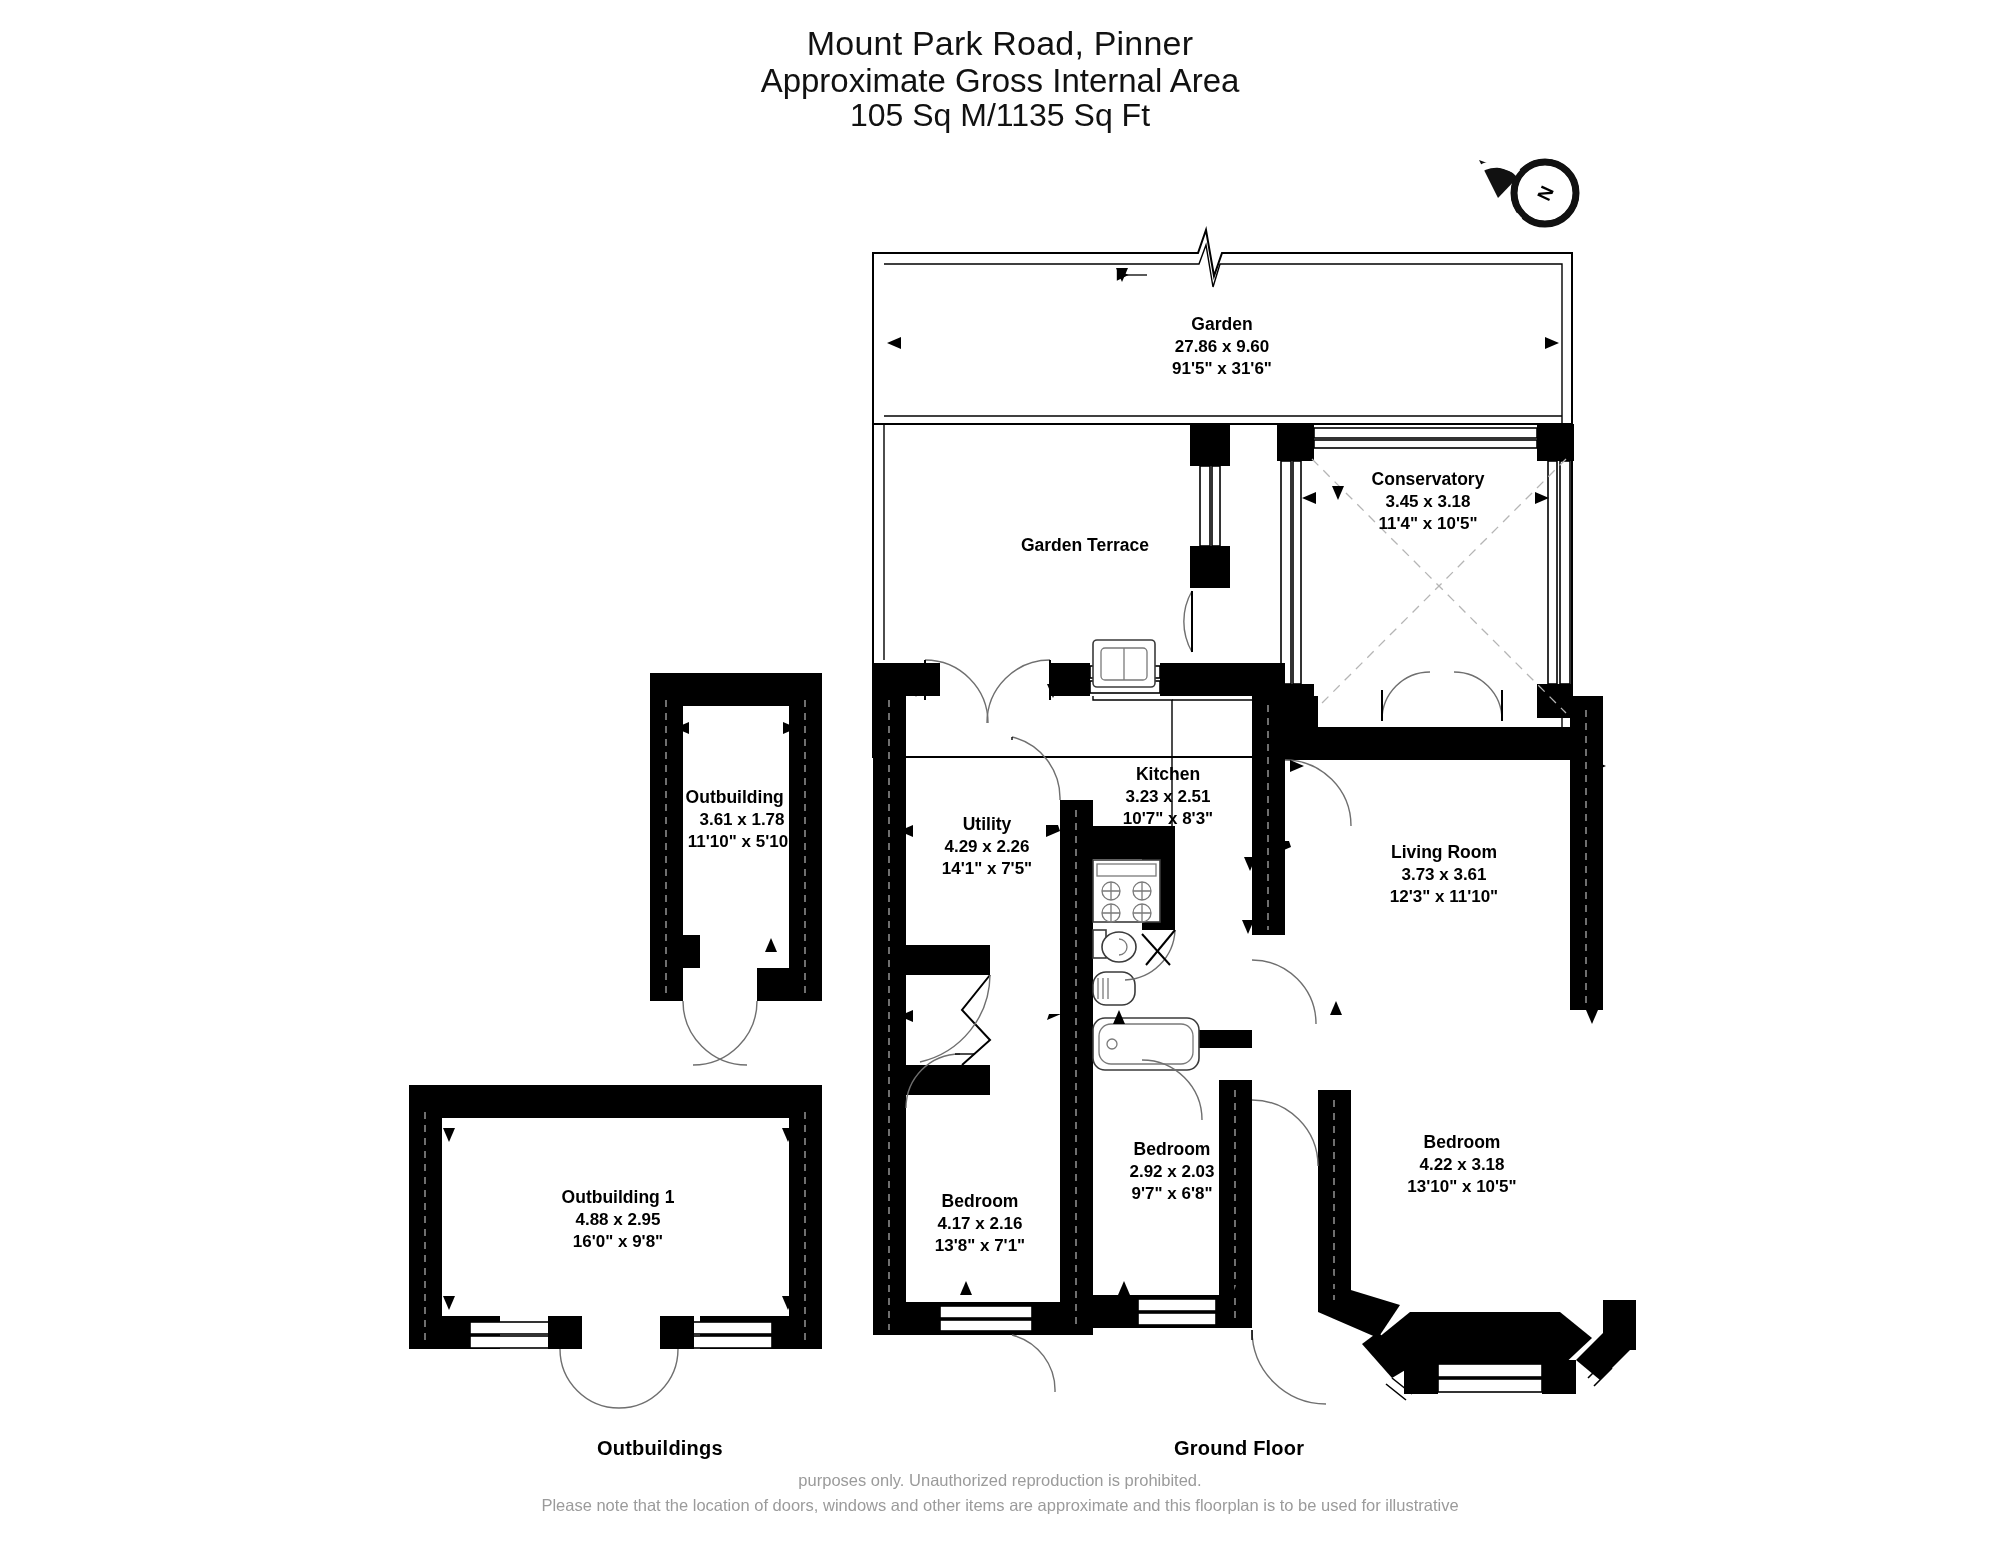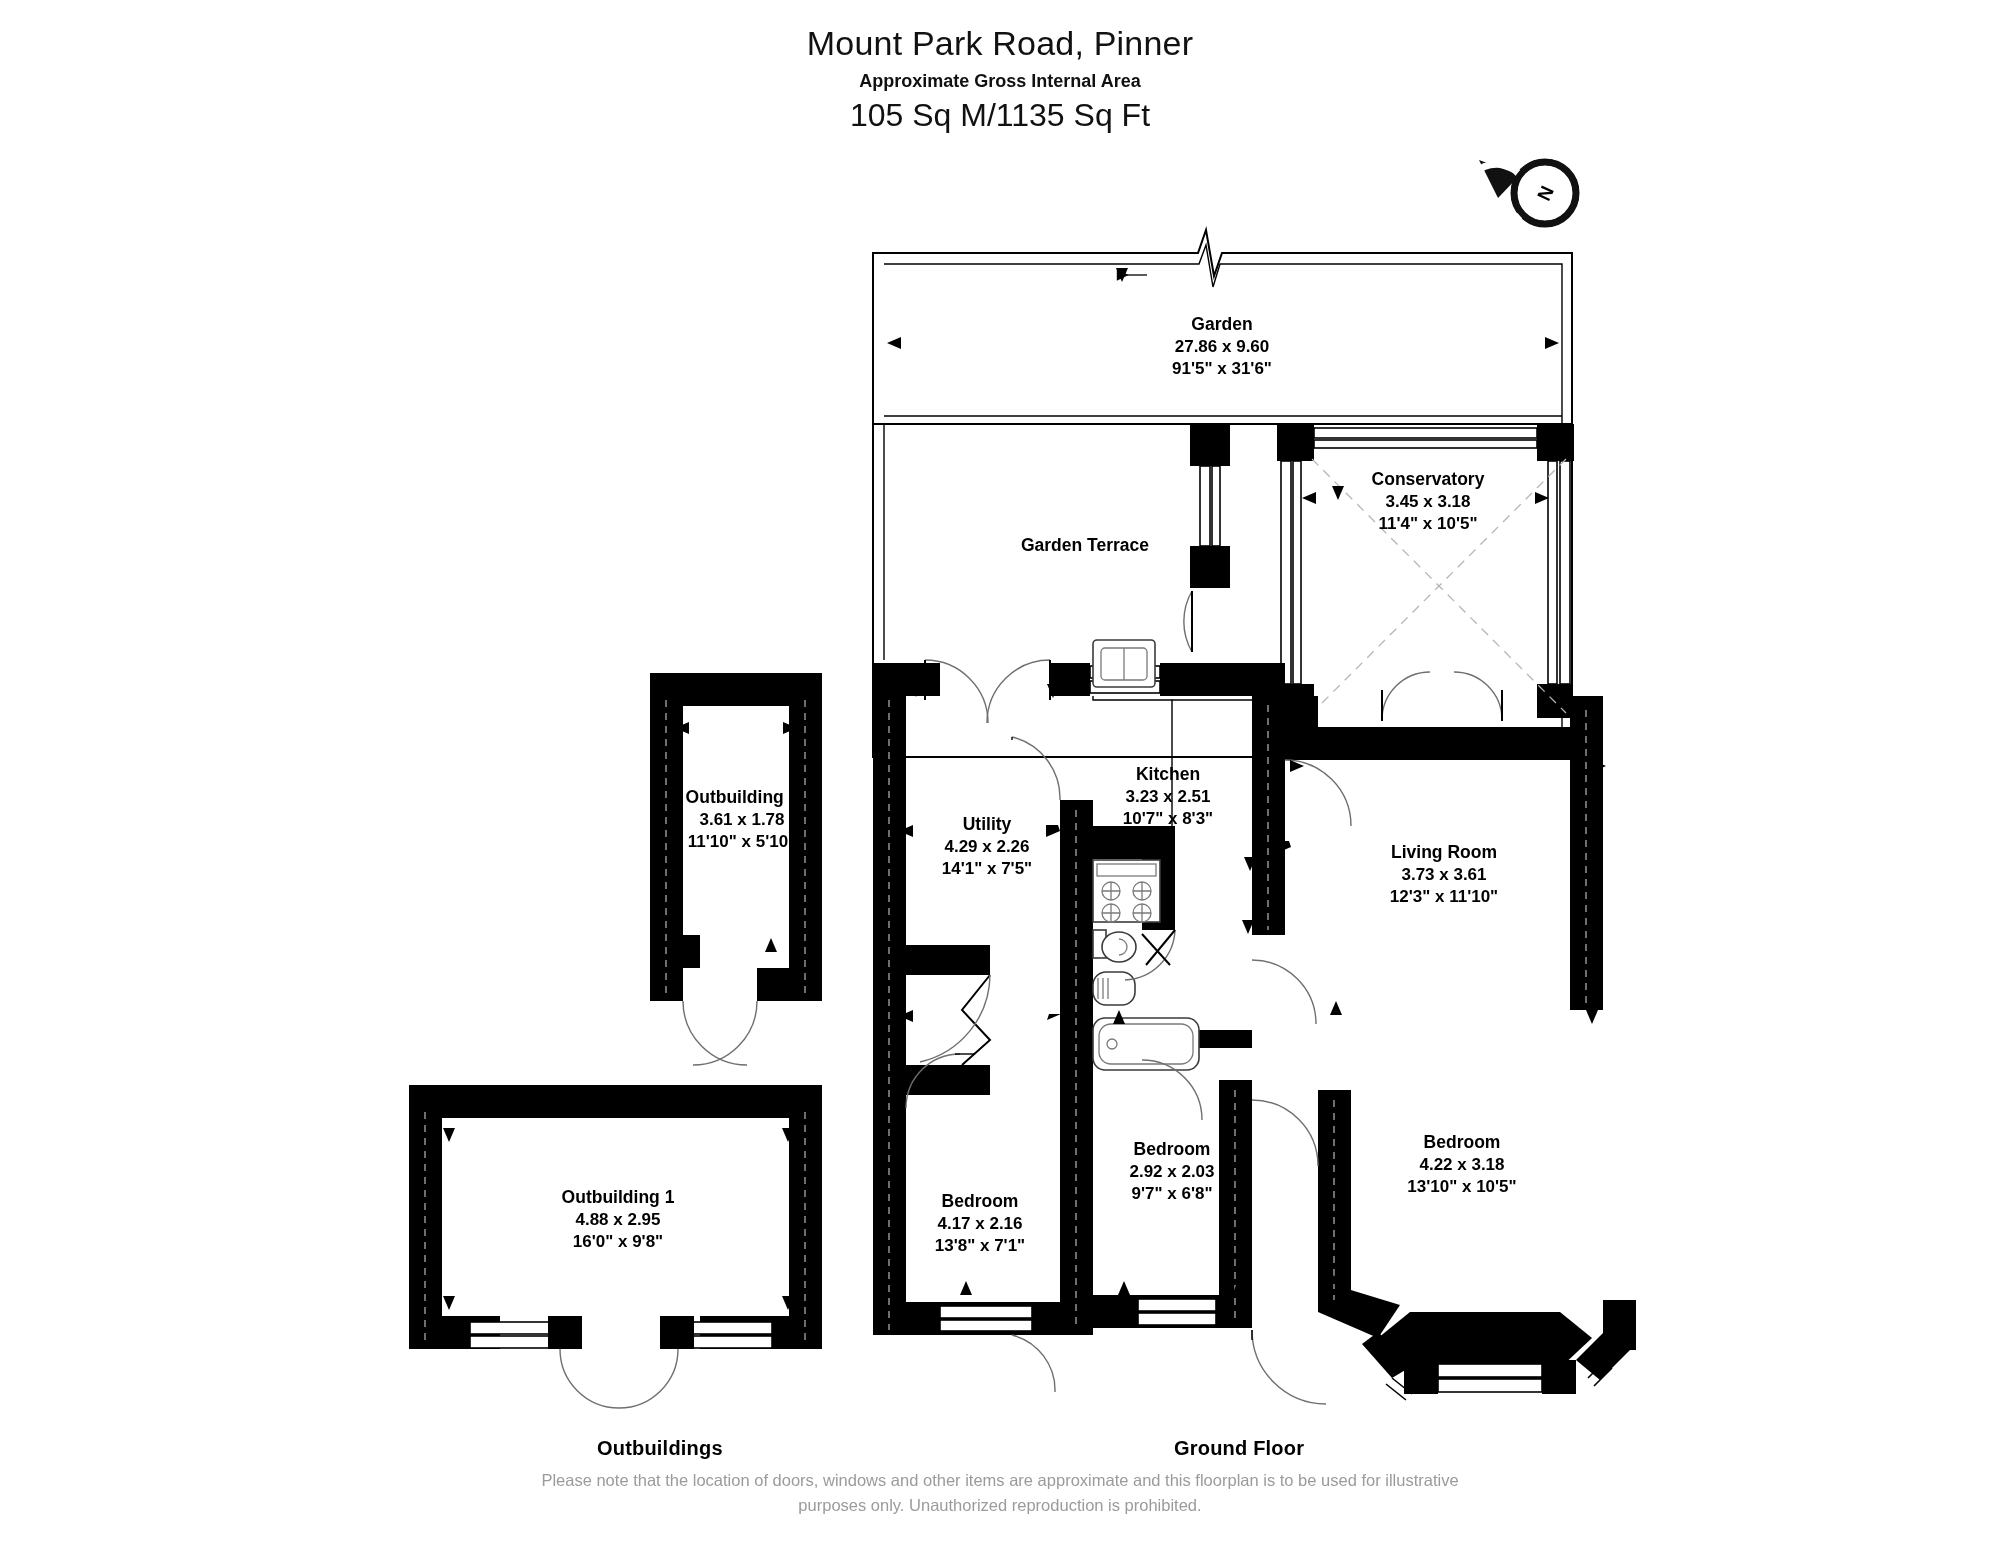--- a/index.html
+++ b/index.html
@@ -32,22 +32,22 @@
     pointer-events: none;
   }
   .title-main {
     font-size: 34px;
     font-weight: 400;
     letter-spacing: 0.2px;
     line-height: 42px;
     color: #111;
   }
   .title-sub {
-    font-size: 18px;
-    font-weight: 700;
+    font-size: 33px;
+    font-weight: 400;
     line-height: 34px;
     color: #111;
   }
   .title-area {
     font-size: 32px;
     font-weight: 400;
     line-height: 34px;
     color: #111;
   }
   
@@ -463,17 +463,17 @@
       <text class="room-dim" x="618" y="1225">4.88 x 2.95</text>
       <text class="room-dim" x="618" y="1247">16'0" x 9'8"</text>
     </g>
 
   </svg>
 
   <div class="section-label" id="label-outbuildings">Outbuildings</div>
   <div class="section-label" id="label-ground-floor">Ground Floor</div>
 
   <div class="footer">
+    <div>purposes only. Unauthorized reproduction is prohibited.</div>
     <div>Please note that the location of doors, windows and other items are approximate and this floorplan is to be used for illustrative</div>
-    <div>purposes only. Unauthorized reproduction is prohibited.</div>
   </div>
 
 </div>
 
 </body></html>

